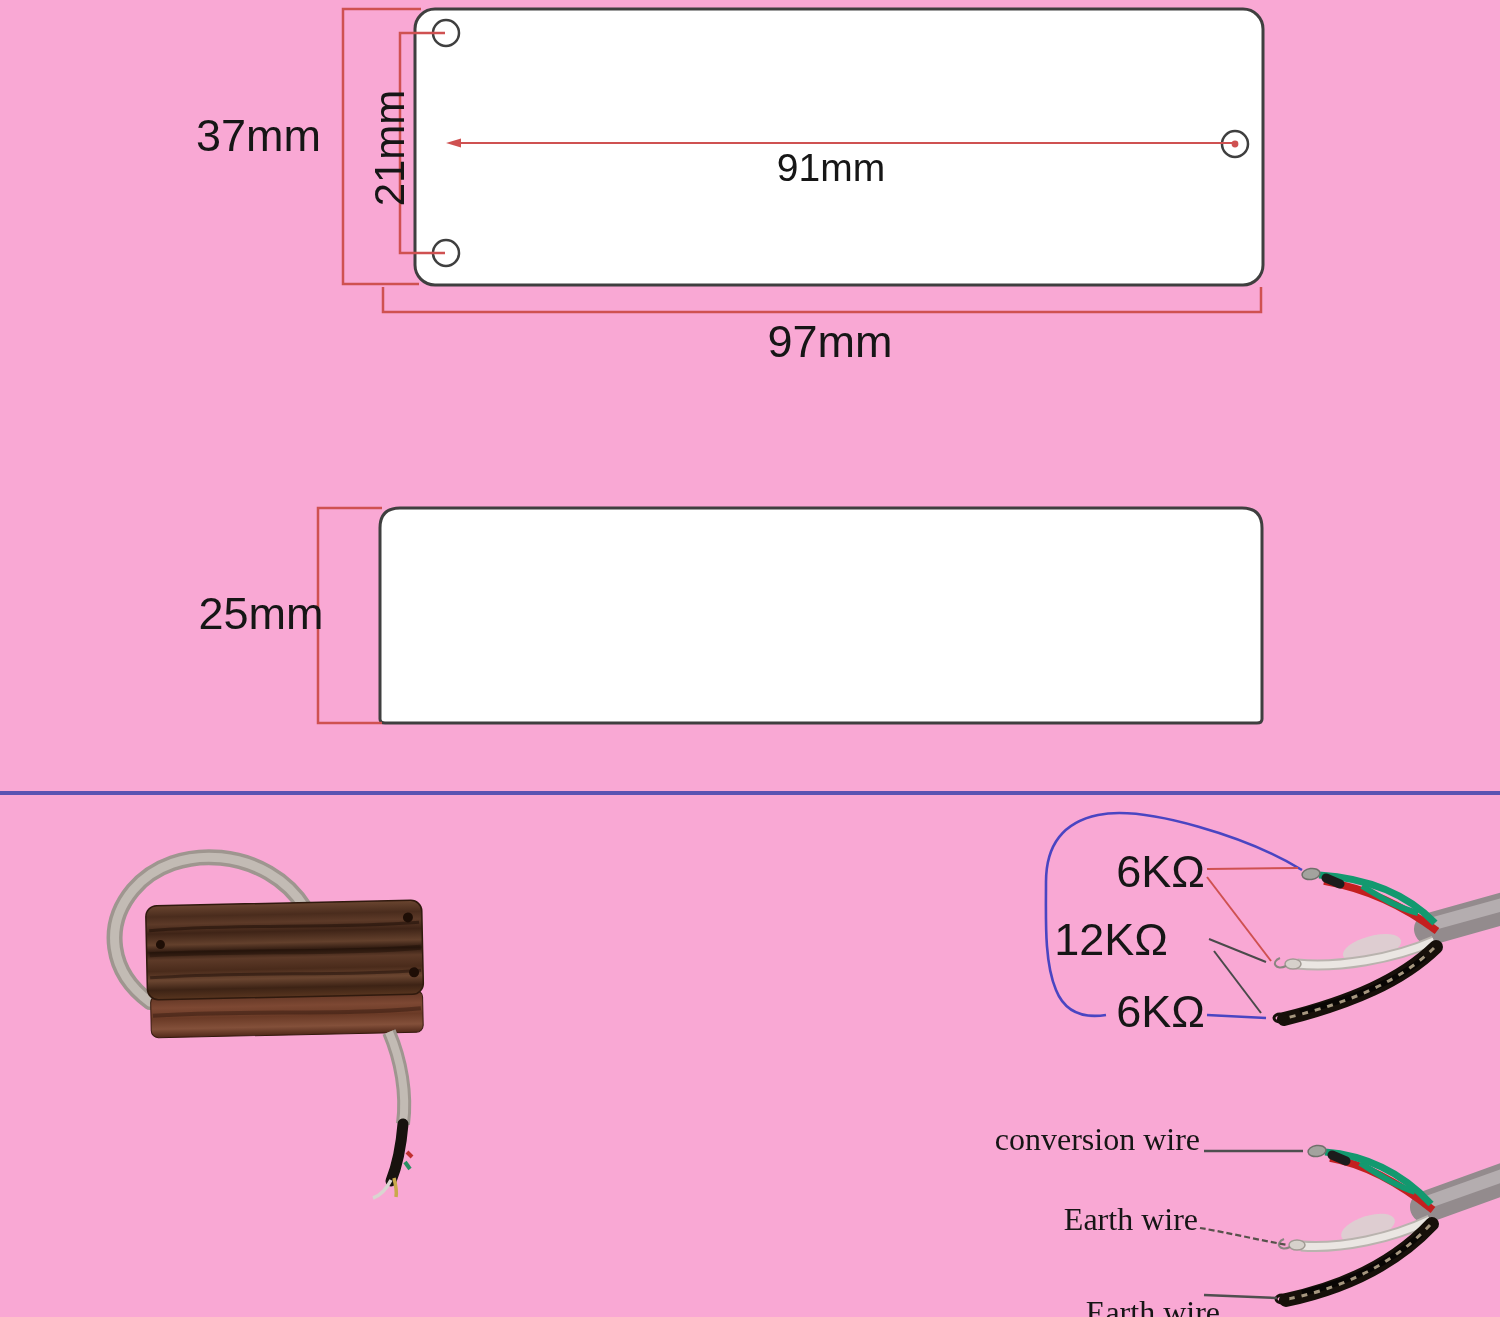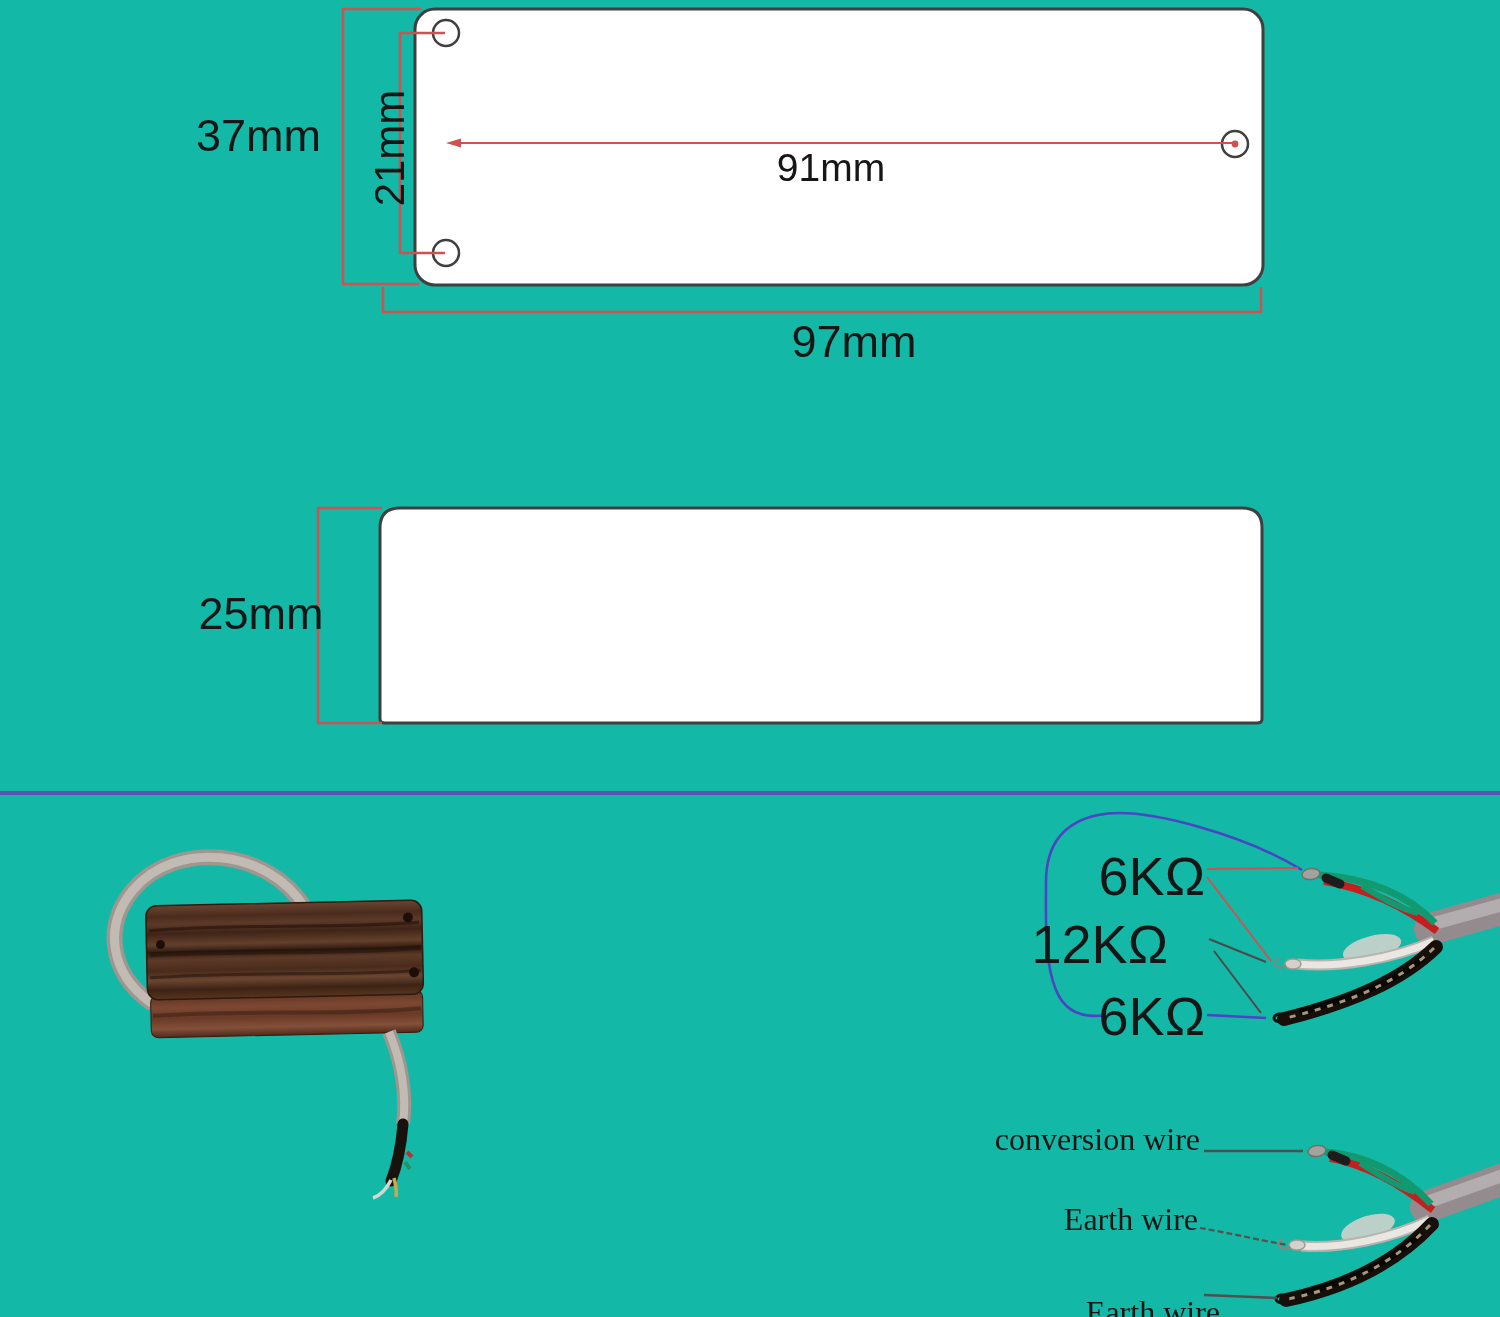--- a/index.html
+++ b/index.html
@@ -1,36 +1,36 @@
 <!DOCTYPE html>
 <html><head>
 <meta charset="utf-8">
 <style>
   html,body{margin:0;padding:0;background:#ffffff;}
   .canvas{
     position:relative;
     width:1500px;height:1317px;
-    background:#14b8a6;
+    background:#f9a8d4;
     font-family:"Liberation Sans", sans-serif;
     color:#161616;
     overflow:hidden;
   }
   .art{position:absolute;left:0;top:0;}
   .lbl{position:absolute;white-space:nowrap;line-height:1.05;color:#161616;}
   .dim{font-size:45px;}
   .dim-91{font-size:39px;}
   .dim-vert{
     left:330px;top:86px;width:120px;height:124px;
     display:flex;align-items:center;justify-content:center;
     transform:rotate(-90deg);
     font-size:42px;
   }
   .ctr{text-align:center;}
   .rgt{text-align:right;}
-  .res{font-size:54px;}
+  .res{font-size:45px;}
   .wirelbl{font-size:32px;font-family:Liberation Serif, serif;}
   .weight{font-size:50px;letter-spacing:1px;}
 </style>
 </head>
 <body>
 
 <div class="canvas">
 
   <svg class="art" width="1500" height="1317" viewBox="0 0 1500 1317">
     <defs>
@@ -162,21 +162,21 @@
   </svg>
 
   <div class="lbl dim" style="left:196px;top:112px;width:142px;">37mm</div>
 
   <div class="lbl dim-vert">
     <span>21mm</span>
   </div>
 
   <div class="lbl dim-91 ctr" style="left:756px;top:148px;width:150px;">91mm</div>
 
-  <div class="lbl dim ctr" style="left:774px;top:318px;width:160px;">97mm</div>
+  <div class="lbl dim ctr" style="left:750px;top:318px;width:160px;">97mm</div>
 
   <div class="lbl dim ctr" style="left:182px;top:590px;width:130px;margin-left:14px;">25mm</div>
 
 
   <div class="lbl res rgt" style="left:1060px;top:848px;width:145px;">6KΩ</div>
 
   <div class="lbl res rgt" style="left:1008px;top:916px;width:160px;">12KΩ</div>
 
   <div class="lbl res rgt" style="left:1060px;top:988px;width:145px;">6KΩ</div>
 

